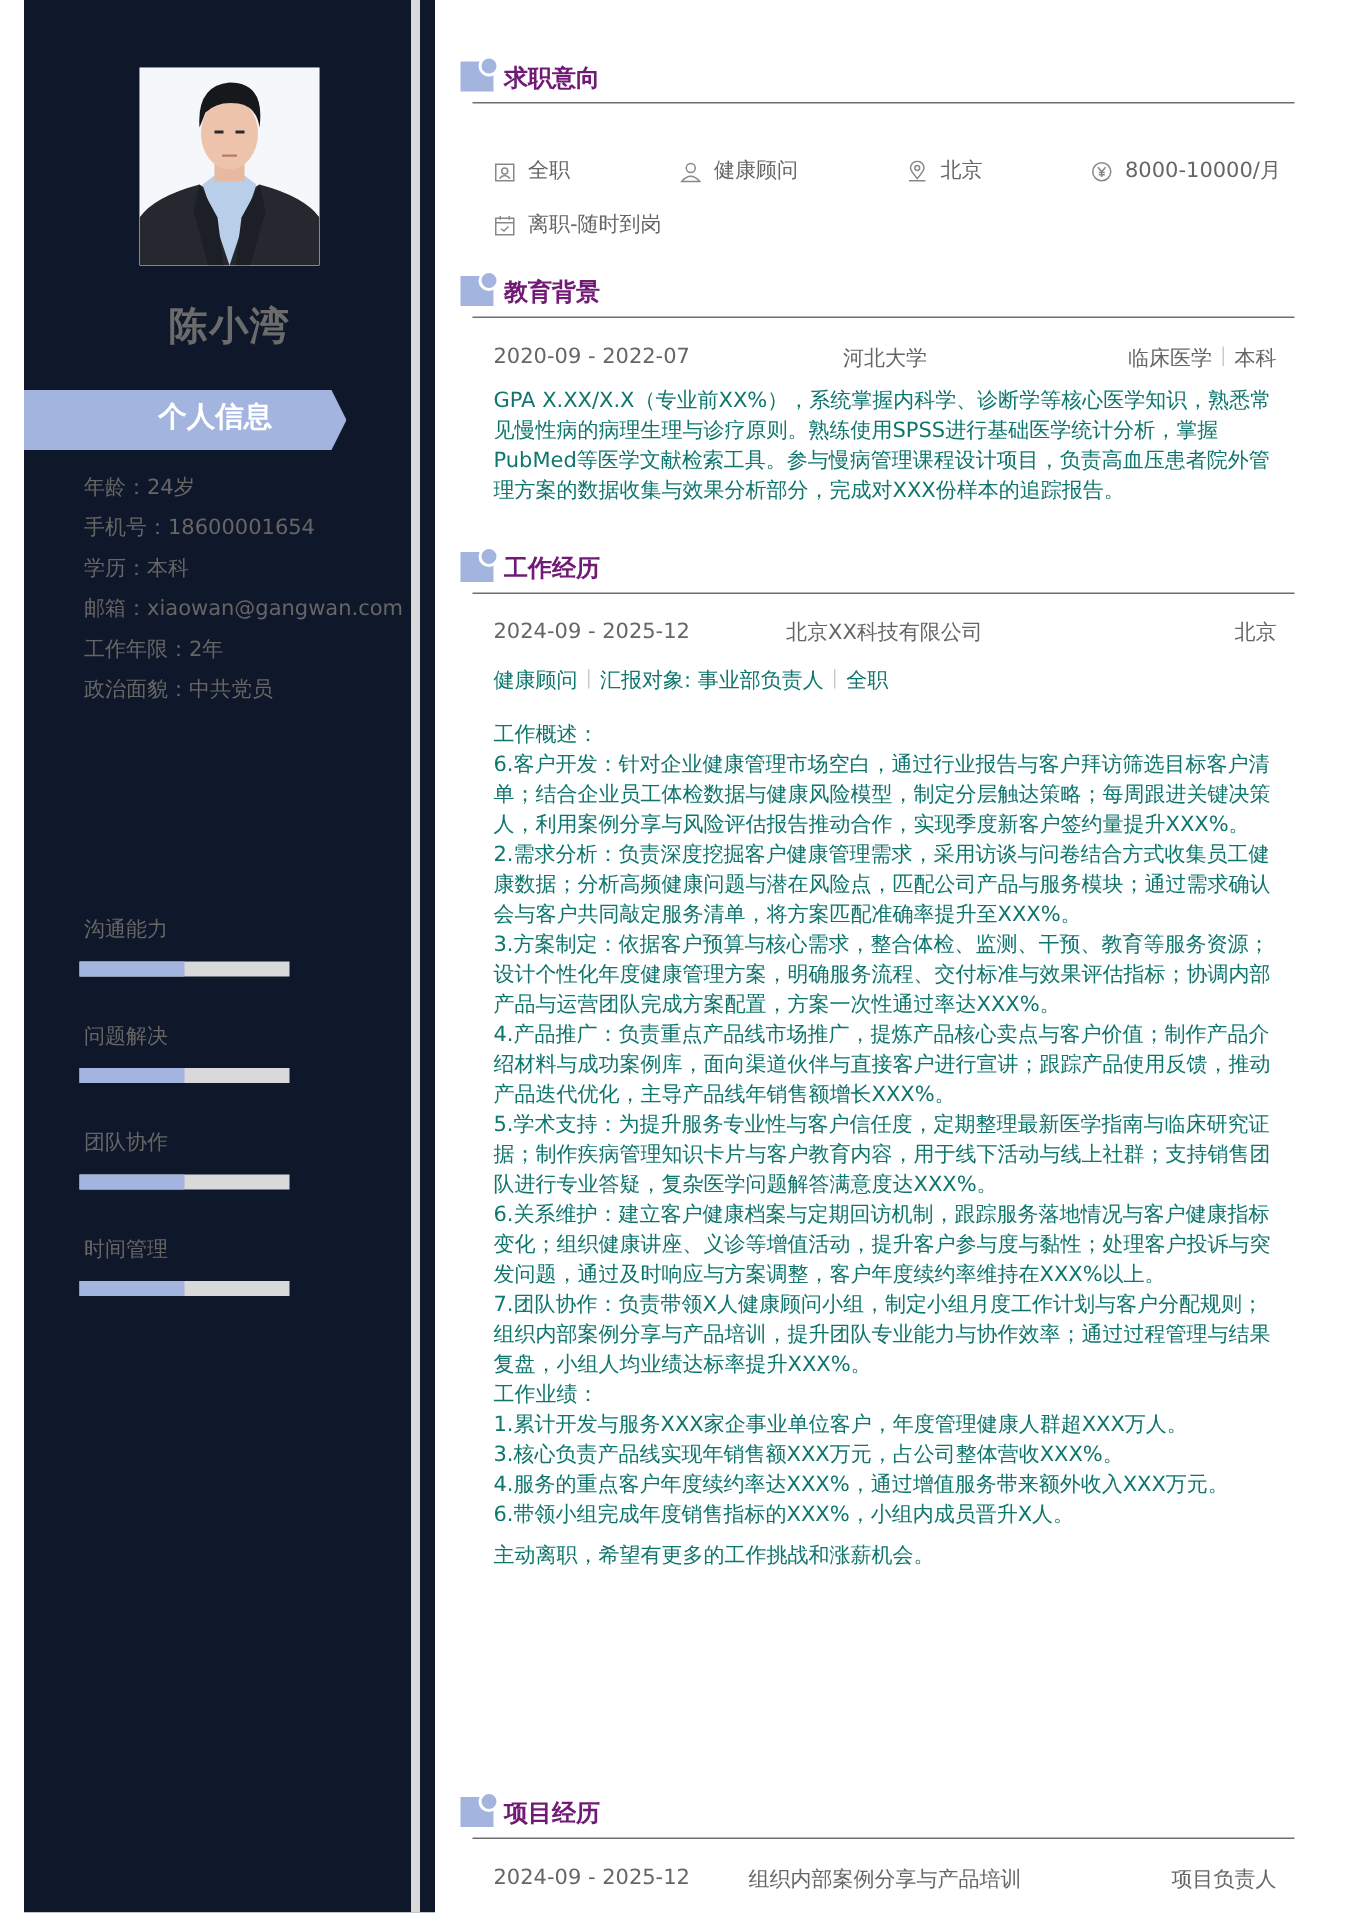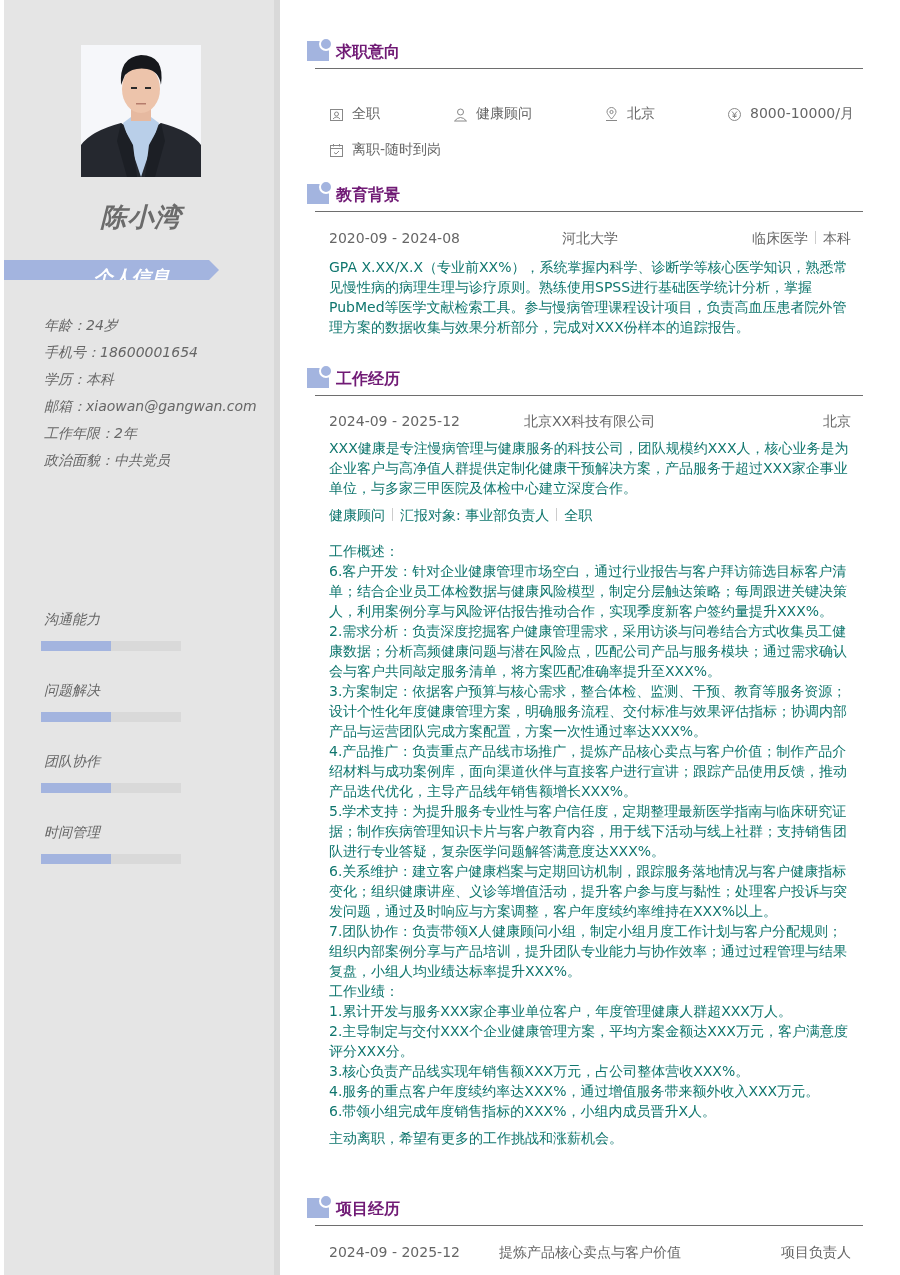--- a/index.html
+++ b/index.html
@@ -1,27 +1,27 @@
 <!DOCTYPE html>
 <html><head>
 <meta charset="utf-8">
 <style>
   * { box-sizing: border-box; margin: 0; padding: 0; }
   html, body { width: 900px; height: 1275px; overflow: hidden; background: #ffffff; }
   body { font-family: "DejaVu Sans", "Liberation Sans", sans-serif; color: #666666; position: relative; }
 
-  .sidebar { position: absolute; left: 4px; top: 0; width: 274px; height: 1275px; background: #e5e5e5; font-style: italic; }
+  .sidebar { position: absolute; left: 16px; top: 0; width: 274px; height: 1275px; background: #0f172a; }
   .sidebar-rule { position: absolute; left: 274px; top: 0; width: 6px; height: 1275px; background: #d9d9d9; }
 
   .photo { position: absolute; left: 77px; top: 45px; width: 120px; height: 132px; background: #f4f6f9; overflow: hidden; }
   .photo svg { display: block; }
 
   .name { position: absolute; left: 0; width: 274px; top: 200px; text-align: center; font-size: 26px; font-weight: bold; color: #6b6b6b; letter-spacing: 1px; }
 
-  .side-heading { position: absolute; left: 0; width: 215px; height: 20px; background: #a3b4df;
+  .side-heading { position: absolute; left: 0; width: 215px; height: 40px; background: #a3b4df;
     clip-path: polygon(0 0, 205px 0, 215px 50%, 205px 100%, 0 100%); }
   .side-heading span { position: absolute; left: 0; width: 255px; top: 5px; text-align: center; font-size: 19px; font-weight: bold; color: #ffffff; }
 
   .info-list { position: absolute; left: 40px; top: 312px; }
   .info-row { font-size: 14px; line-height: 27px; color: #666666; white-space: nowrap; }
 
   .skill { position: absolute; left: 40px; width: 140px; }
   .skill-label { font-size: 14px; color: #666666; }
   .skill-bar { position: absolute; left: -3px; top: 30px; width: 140px; height: 10px; background: #d9d9d9; }
   .skill-fill { height: 10px; background: #a3b4df; }
@@ -167,74 +167,70 @@
     </div>
   </div>
 
   <div class="section" style="top:181px;">
     <div class="sec-head">
       <div class="sec-icon"></div>
       <div class="sec-title">教育背景</div>
       <div class="sec-line"></div>
     </div>
     <div class="row3" style="margin-top:19px;">
-      <span class="c1">2020-09 - 2024-08</span>
+      <span class="c1">2020-09 - 2022-07</span>
       <span class="c2" style="left:255px;">河北大学</span>
       <span class="c3"><span>临床医学</span><span class="sep"></span><span>本科</span></span>
     </div>
     <div class="para" style="margin-top:3px;">
       <p>GPA X.XX/X.X（专业前XX%），系统掌握内科学、诊断学等核心医学知识，熟悉常见慢性病的病理生理与诊疗原则。熟练使用SPSS进行基础医学统计分析，掌握PubMed等医学文献检索工具。参与慢病管理课程设计项目，负责高血压患者院外管理方案的数据收集与效果分析部分，完成对XXX份样本的追踪报告。</p>
     </div>
   </div>
 
   <div class="section" style="top:365px;">
     <div class="sec-head">
       <div class="sec-icon"></div>
       <div class="sec-title">工作经历</div>
       <div class="sec-line"></div>
     </div>
     <div class="row3" style="margin-top:18px;">
       <span class="c1">2024-09 - 2025-12</span>
       <span class="c2" style="left:217px;">北京XX科技有限公司</span>
       <span class="c3">北京</span>
-    </div>
-    <div class="para" style="margin-top:1px;">
-      <p>XXX健康是专注慢病管理与健康服务的科技公司，团队规模约XXX人，核心业务是为企业客户与高净值人群提供定制化健康干预解决方案，产品服务于超过XXX家企事业单位，与多家三甲医院及体检中心建立深度合作。</p>
     </div>
     <div class="para" style="margin-top:7px;">
       <span>健康顾问</span><span class="sep"></span><span>汇报对象: 事业部负责人</span><span class="sep"></span><span>全职</span>
     </div>
     <div class="para" style="margin-top:16px;">
       <p>工作概述：</p>
       <p>6.客户开发：针对企业健康管理市场空白，通过行业报告与客户拜访筛选目标客户清单；结合企业员工体检数据与健康风险模型，制定分层触达策略；每周跟进关键决策人，利用案例分享与风险评估报告推动合作，实现季度新客户签约量提升XXX%。</p>
       <p>2.需求分析：负责深度挖掘客户健康管理需求，采用访谈与问卷结合方式收集员工健康数据；分析高频健康问题与潜在风险点，匹配公司产品与服务模块；通过需求确认会与客户共同敲定服务清单，将方案匹配准确率提升至XXX%。</p>
       <p>3.方案制定：依据客户预算与核心需求，整合体检、监测、干预、教育等服务资源；设计个性化年度健康管理方案，明确服务流程、交付标准与效果评估指标；协调内部产品与运营团队完成方案配置，方案一次性通过率达XXX%。</p>
       <p>4.产品推广：负责重点产品线市场推广，提炼产品核心卖点与客户价值；制作产品介绍材料与成功案例库，面向渠道伙伴与直接客户进行宣讲；跟踪产品使用反馈，推动产品迭代优化，主导产品线年销售额增长XXX%。</p>
       <p>5.学术支持：为提升服务专业性与客户信任度，定期整理最新医学指南与临床研究证据；制作疾病管理知识卡片与客户教育内容，用于线下活动与线上社群；支持销售团队进行专业答疑，复杂医学问题解答满意度达XXX%。</p>
       <p>6.关系维护：建立客户健康档案与定期回访机制，跟踪服务落地情况与客户健康指标变化；组织健康讲座、义诊等增值活动，提升客户参与度与黏性；处理客户投诉与突发问题，通过及时响应与方案调整，客户年度续约率维持在XXX%以上。</p>
       <p>7.团队协作：负责带领X人健康顾问小组，制定小组月度工作计划与客户分配规则；组织内部案例分享与产品培训，提升团队专业能力与协作效率；通过过程管理与结果复盘，小组人均业绩达标率提升XXX%。</p>
     </div>
     <div class="para" style="">
       <p>工作业绩：</p>
       <p>1.累计开发与服务XXX家企事业单位客户，年度管理健康人群超XXX万人。</p>
-      <p>2.主导制定与交付XXX个企业健康管理方案，平均方案金额达XXX万元，客户满意度评分XXX分。</p>
       <p>3.核心负责产品线实现年销售额XXX万元，占公司整体营收XXX%。</p>
       <p>4.服务的重点客户年度续约率达XXX%，通过增值服务带来额外收入XXX万元。</p>
       <p>6.带领小组完成年度销售指标的XXX%，小组内成员晋升X人。</p>
     </div>
     <div class="para" style="margin-top:7px;">
       <p>主动离职，希望有更多的工作挑战和涨薪机会。</p>
     </div>
   </div>
 
   <div class="section" style="top:1195px;">
     <div class="sec-head">
       <div class="sec-icon"></div>
       <div class="sec-title">项目经历</div>
       <div class="sec-line"></div>
     </div>
     <div class="row3" style="margin-top:19px;">
       <span class="c1">2024-09 - 2025-12</span>
-      <span class="c2" style="left:192px;">提炼产品核心卖点与客户价值</span>
+      <span class="c2" style="left:192px;">组织内部案例分享与产品培训</span>
       <span class="c3">项目负责人</span>
     </div>
   </div>
 </div>
 
 </body></html>

